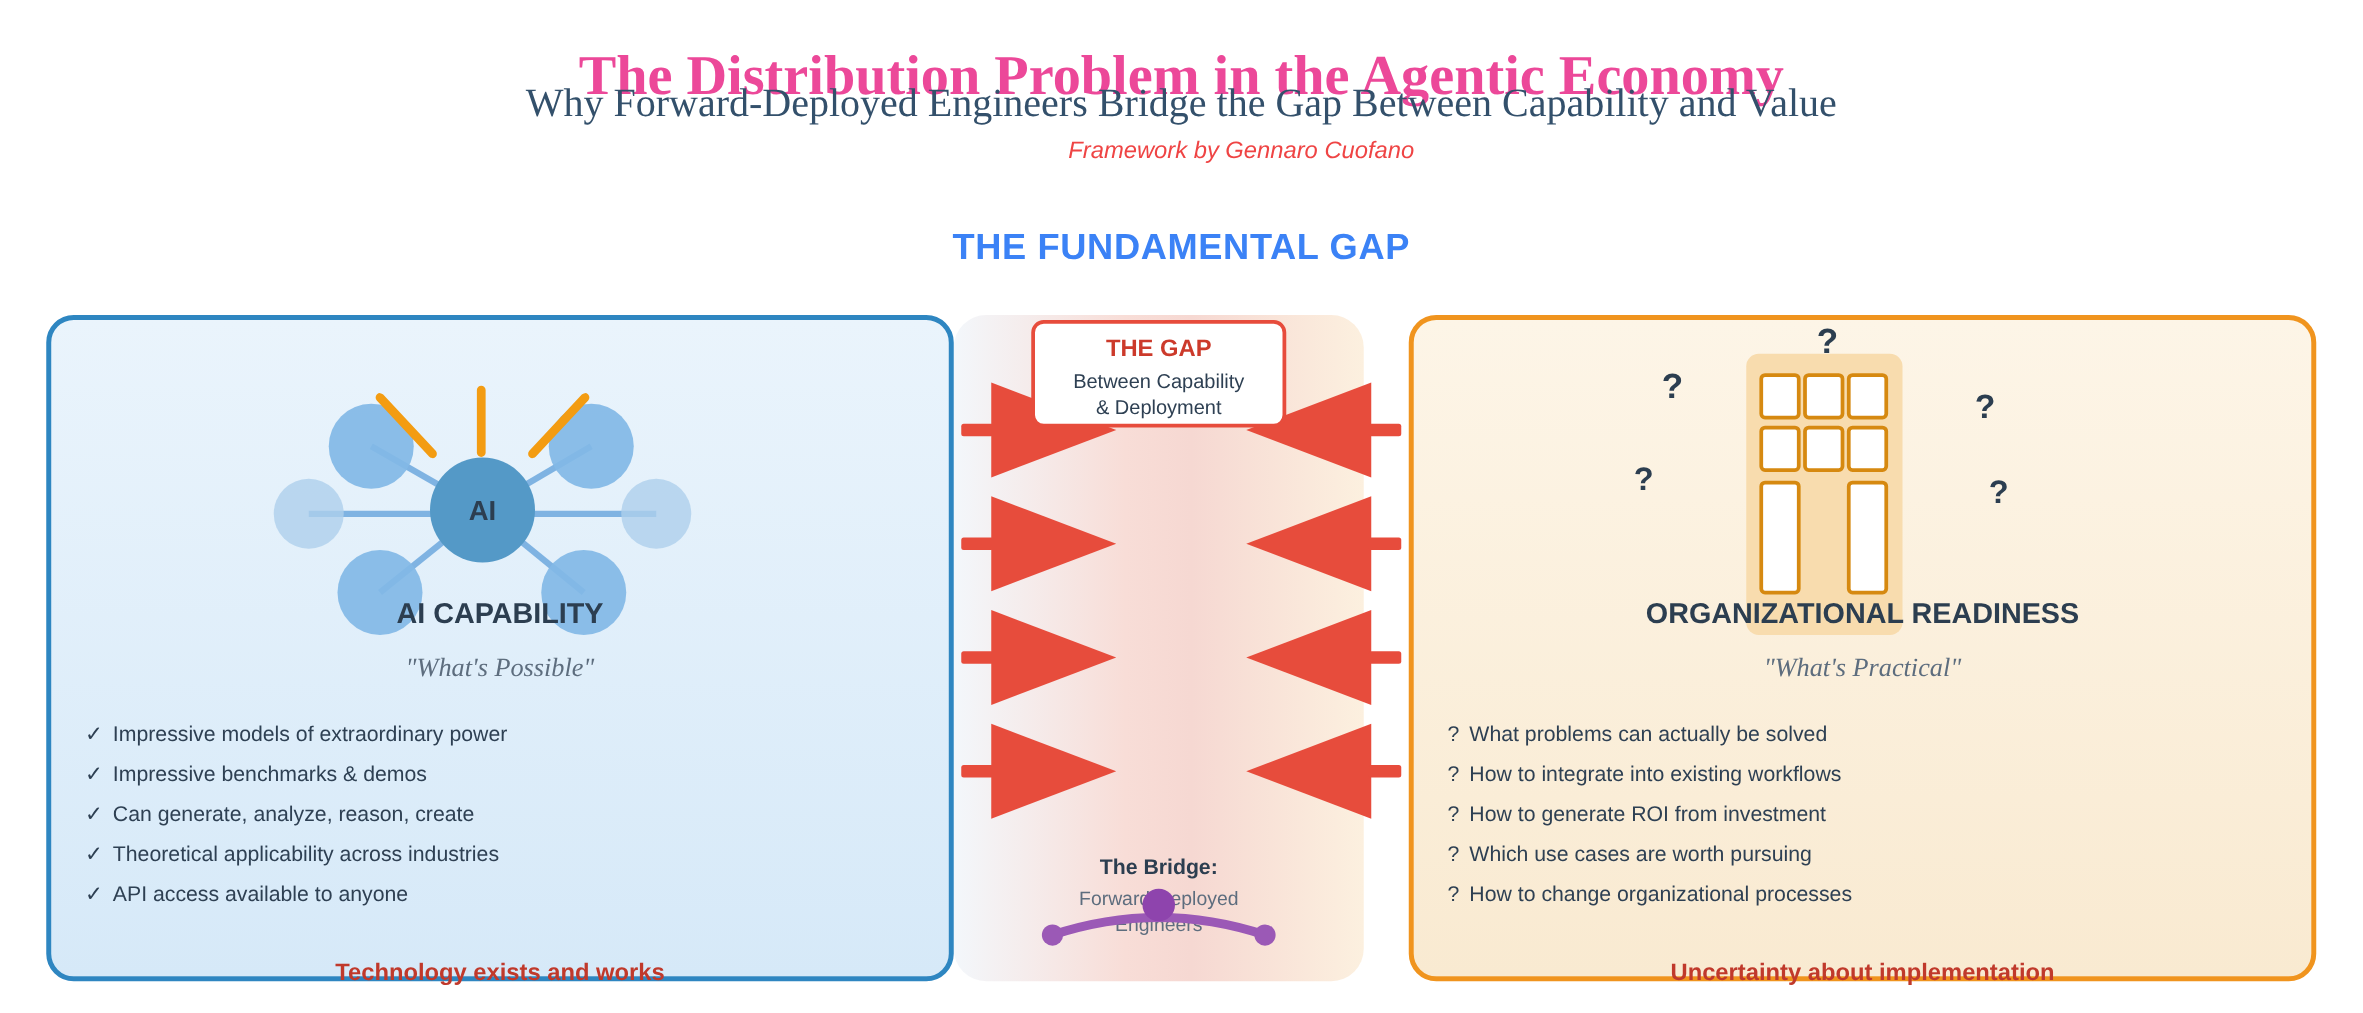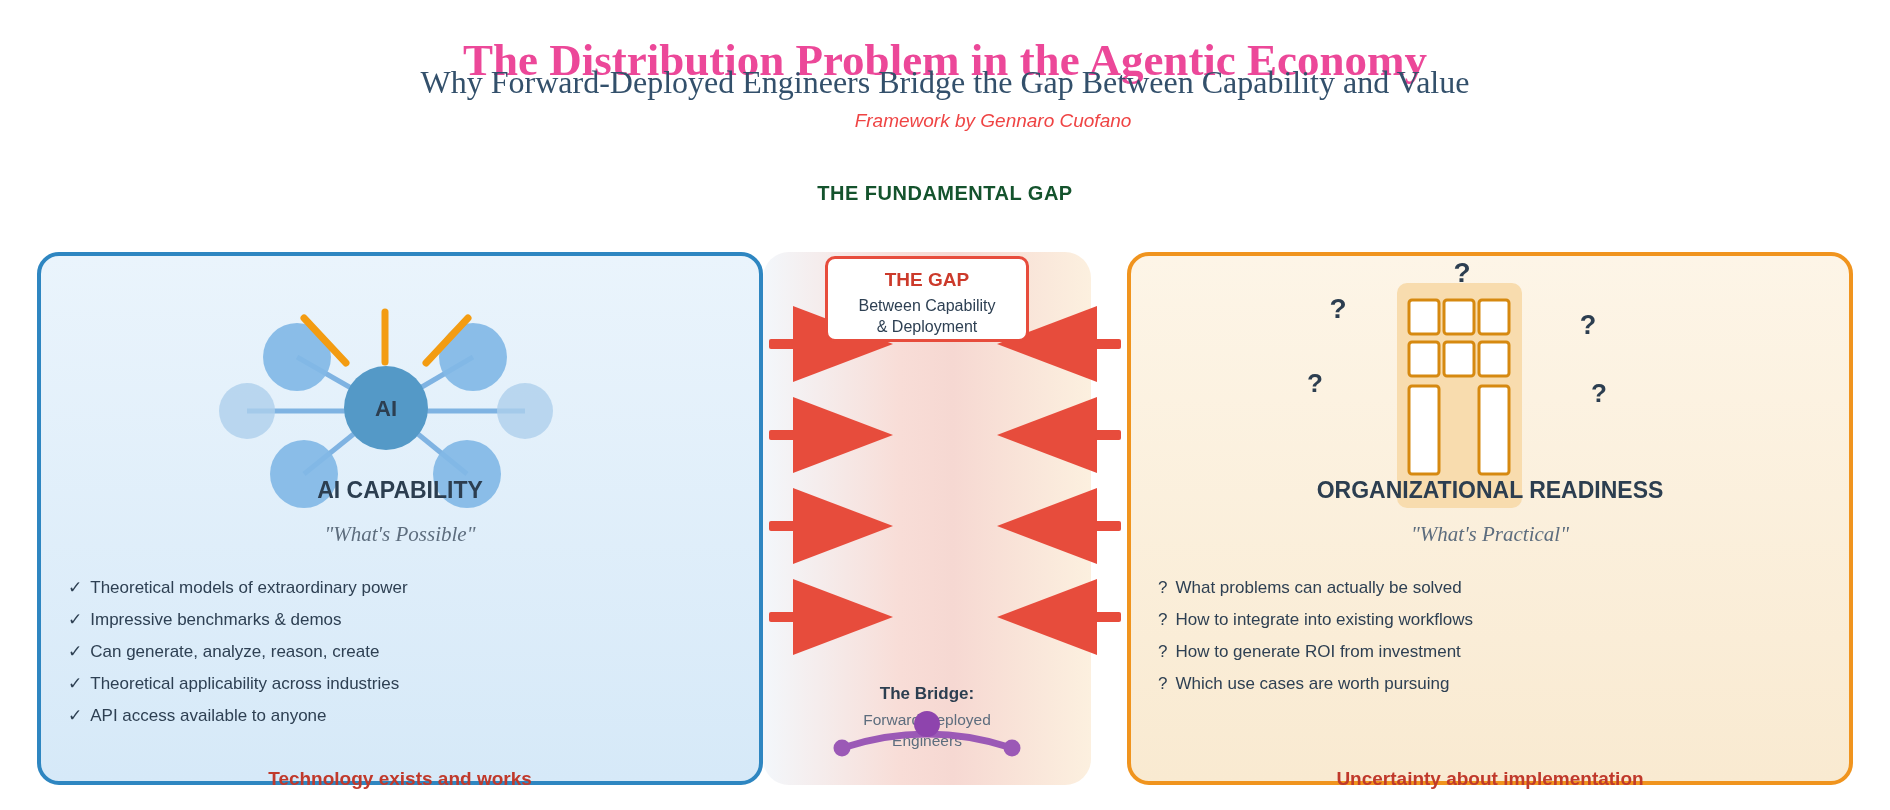--- a/index.html
+++ b/index.html
@@ -6,21 +6,21 @@
   body{width:1890px;height:810px;position:relative;font-family:"Liberation Sans",sans-serif;overflow:hidden;}
 
   
   .title{position:absolute;top:4px;left:0;width:100%;text-align:center;
     font-family:"Liberation Serif",serif;font-weight:bold;font-size:45px;color:#ec4899;}
   .subtitle{position:absolute;top:64px;left:0;width:100%;text-align:center;
     font-family:"Liberation Serif",serif;font-weight:normal;font-size:32px;color:#33506b;}
   .byline{position:absolute;top:110px;left:0;width:100%;text-align:center;
     font-style:italic;font-size:19px;color:#ef4444;margin-left:48px;}
   .section-title{position:absolute;top:182px;left:0;width:100%;text-align:center;
-    font-weight:bold;font-size:20px;letter-spacing:0.5px;color:#14532d;}
+    font-weight:bold;font-size:29px;letter-spacing:0.5px;color:#3b82f6;}
 
   
   .panel{position:absolute;top:252px;height:533px;width:726px;box-sizing:border-box;
     border-radius:22px;z-index:2;}
   .panel.left{left:37px;border:4px solid #2e86c1;
     background:linear-gradient(180deg,#eaf4fc 0%,#d6e9f8 100%);padding-left:10px;}
   .panel.right{left:1127px;border:4px solid #f0941e;
     background:linear-gradient(180deg,#fdf5e7 0%,#f9ead1 100%);}
   .mid{position:absolute;top:252px;left:763px;width:328px;height:533px;border-radius:26px;
     background:linear-gradient(90deg,#f3f7fb 0%,#f8ddd7 42%,#f6d8d2 58%,#fcf0df 100%);z-index:1;}
@@ -140,21 +140,21 @@
       <line x1="130" y1="105" x2="88" y2="60" stroke="#f39c12" stroke-width="7" stroke-linecap="round"></line>
       <line x1="210" y1="105" x2="252" y2="60" stroke="#f39c12" stroke-width="7" stroke-linecap="round"></line>
       <circle cx="170" cy="150" r="42" fill="#5499c7"></circle>
       <text x="170" y="158" text-anchor="middle" font-size="22" font-weight="bold" fill="#2c3e50">AI</text>
     </svg>
 
     <h3>AI CAPABILITY</h3>
     <div class="quote">"What's Possible"</div>
 
     <ul class="plist">
-      <li><span class="b">✓</span><span>Theoretical models of extraordinary power</span></li>
+      <li><span class="b">✓</span><span>Impressive models of extraordinary power</span></li>
       <li><span class="b">✓</span><span>Impressive benchmarks &amp; demos</span></li>
       <li><span class="b">✓</span><span>Can generate, analyze, reason, create</span></li>
       <li><span class="b">✓</span><span>Theoretical applicability across industries</span></li>
       <li><span class="b">✓</span><span>API access available to anyone</span></li>
     </ul>
 
     <div class="pfooter">Technology exists and works</div>
   </section>
 
   <section class="panel right">
@@ -177,18 +177,19 @@
     </svg>
 
     <h3>ORGANIZATIONAL READINESS</h3>
     <div class="quote">"What's Practical"</div>
 
     <ul class="plist">
       <li><span class="b">?</span><span>What problems can actually be solved</span></li>
       <li><span class="b">?</span><span>How to integrate into existing workflows</span></li>
       <li><span class="b">?</span><span>How to generate ROI from investment</span></li>
       <li><span class="b">?</span><span>Which use cases are worth pursuing</span></li>
+      <li><span class="b">?</span><span>How to change organizational processes</span></li>
     </ul>
 
     <div class="pfooter">Uncertainty about implementation</div>
   </section>
 
 </div>
 
 </body></html>

